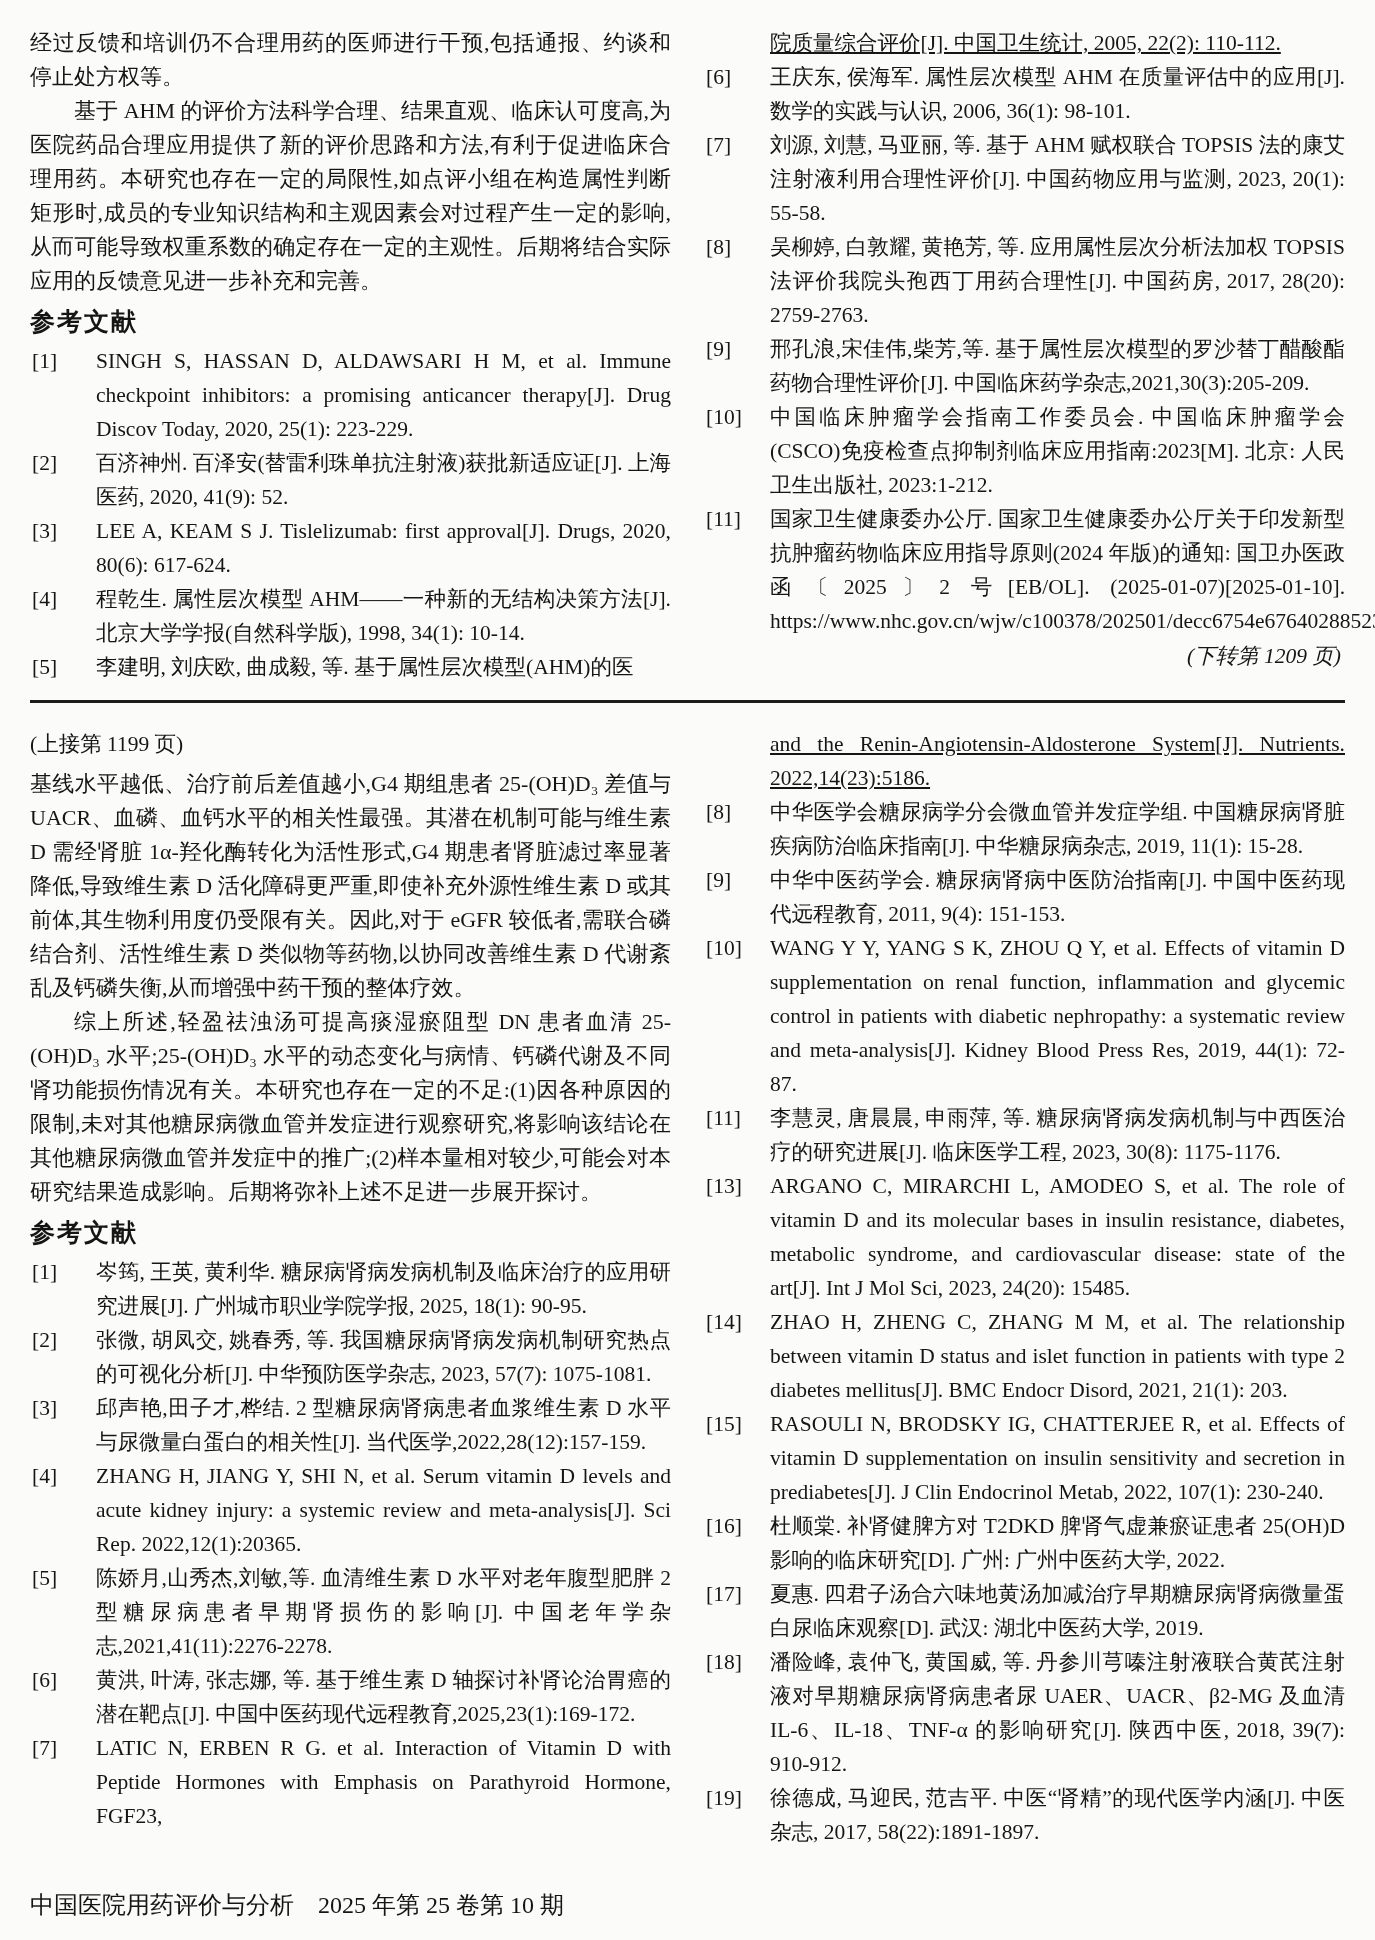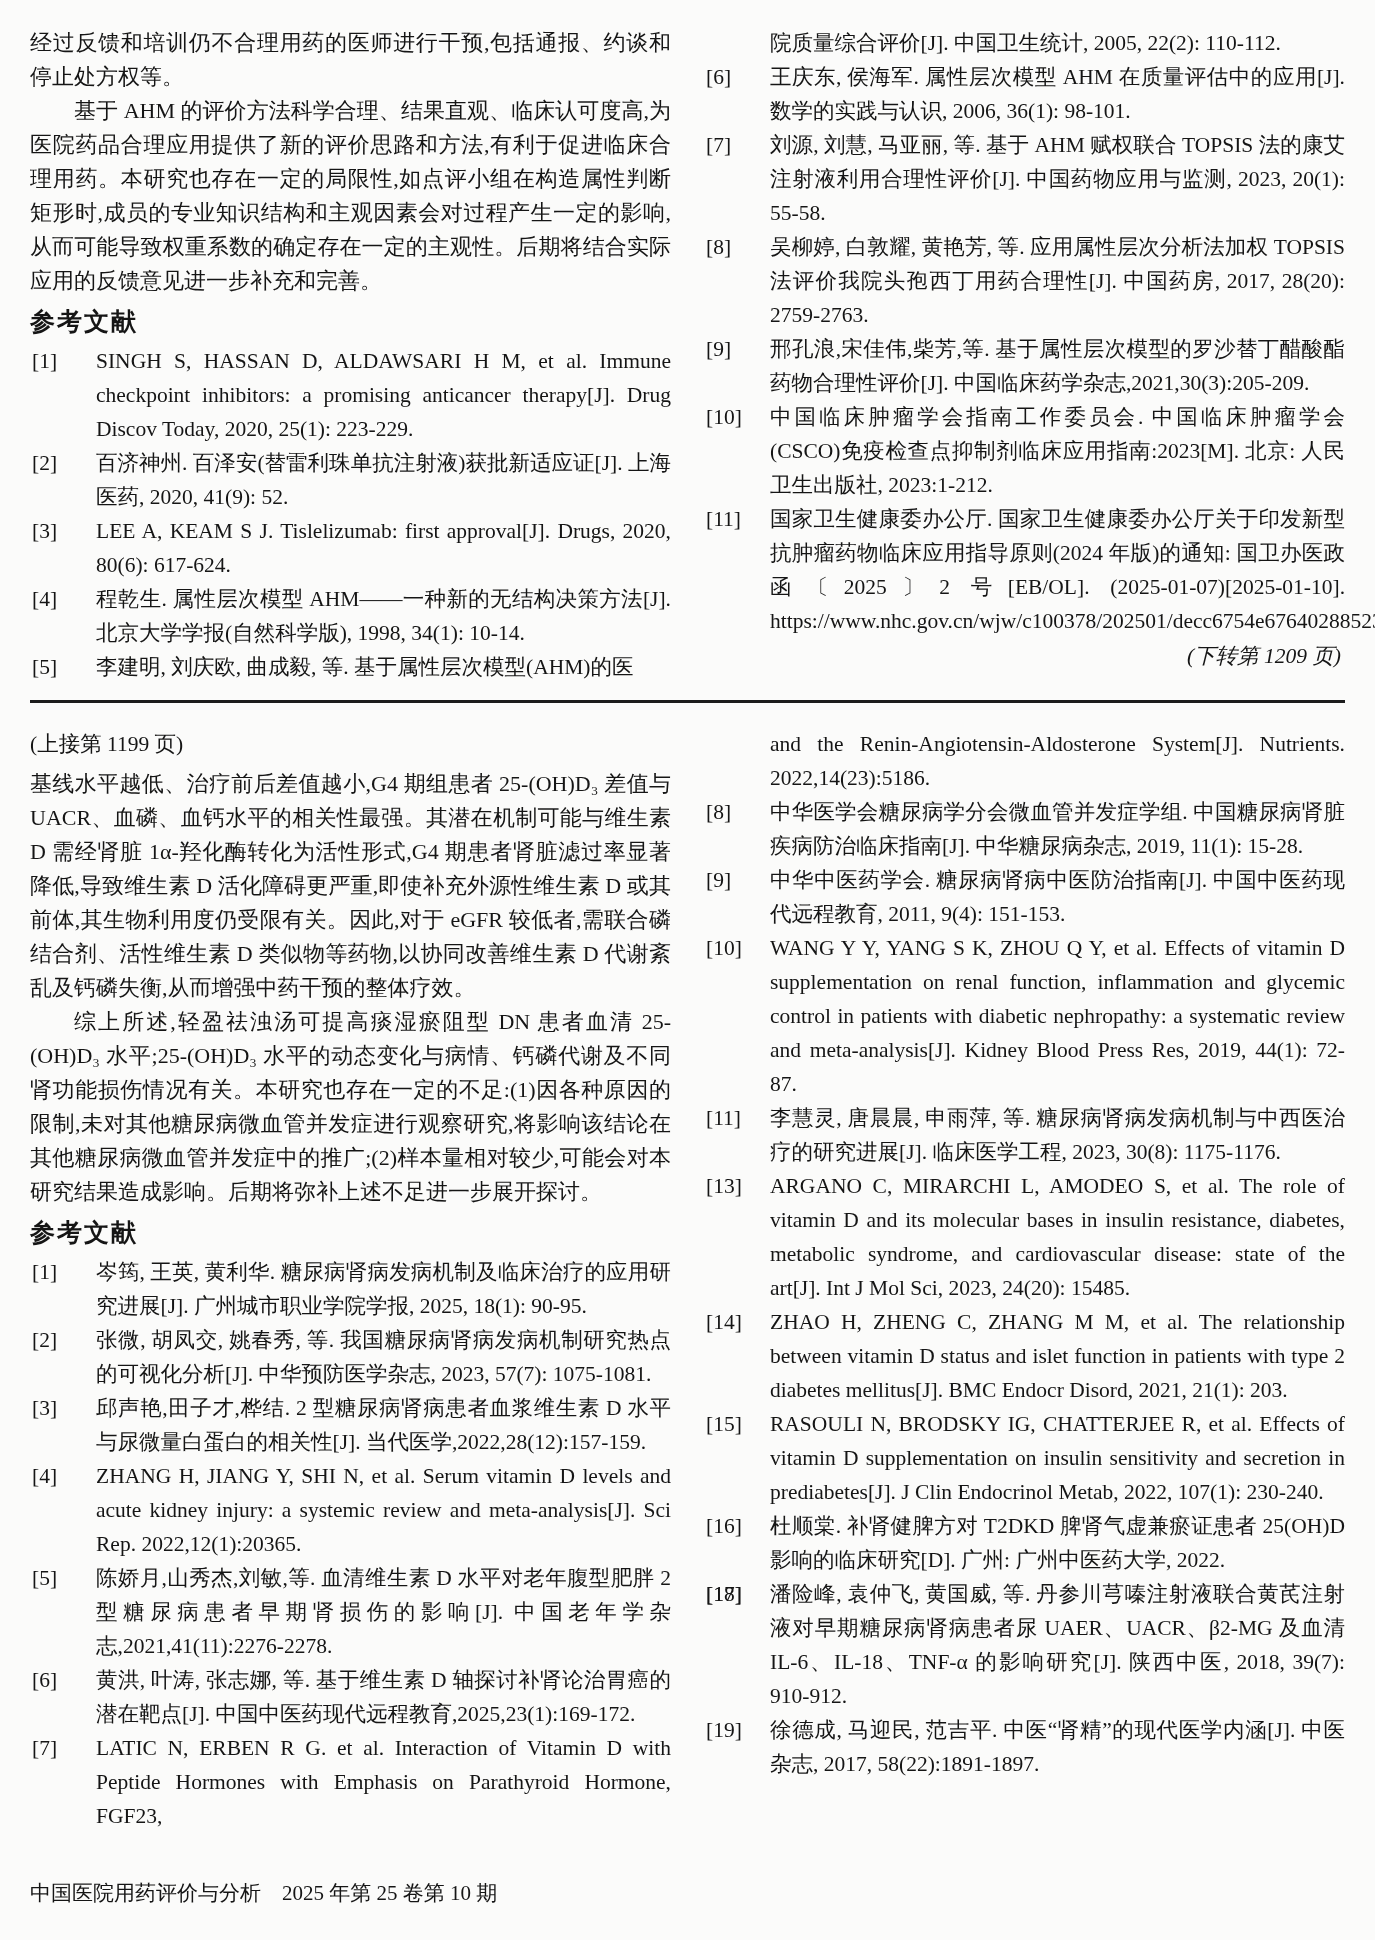--- a/index.html
+++ b/index.html
@@ -30,32 +30,32 @@
     letter-spacing:2px;
   }
   .ref{
     position:relative;padding-left:66px;
     font-size:21.5px;line-height:34px;
     text-align:justify;text-justify:inter-ideograph;
   }
   .ref-num{position:absolute;left:2px;top:0;}
   .cont-frag{
     padding-left:66px;font-size:21.5px;line-height:34px;
-    text-align:justify;text-justify:inter-ideograph;
+    text-align:justify;text-justify:inter-ideograph;text-decoration:underline;
   }
   .page-note{font-size:21.5px;line-height:34px;}
   .turn-note{text-align:right;font-size:21.5px;line-height:36px;padding-right:4px;font-style:italic;}
   .divider{
     border:none;border-top:3px solid #1c1c1c;
     margin:16px 0 24px 0;
   }
   .footer{
-    position:absolute;left:30px;right:30px;bottom:32px;
+    position:absolute;left:30px;right:30px;bottom:20px;
     display:flex;justify-content:space-between;
-    font-size:21px;line-height:30px;
+    font-size:24px;line-height:30px;
   }
   .spacer-top{height:6px;}
 </style>
 </head>
 <body>
 
 <div class="sheet">
 
   <section class="cols">
     <div class="col">
@@ -217,20 +217,21 @@
             <span class="ref-text">RASOULI N, BRODSKY IG, CHATTERJEE R, et al. Effects of vitamin D supplementation on insulin sensitivity and secretion in prediabetes[J]. J Clin Endocrinol Metab, 2022, 107(1): 230-240.</span>
           </div>
 
           <div class="ref">
             <span class="ref-num">[16]</span>
             <span class="ref-text">杜顺棠. 补肾健脾方对 T2DKD 脾肾气虚兼瘀证患者 25(OH)D 影响的临床研究[D]. 广州: 广州中医药大学, 2022.</span>
           </div>
 
           <div class="ref">
             <span class="ref-num">[17]</span>
+            <span class="ref-text">夏惠. 四君子汤合六味地黄汤加减治疗早期糖尿病肾病微量蛋白尿临床观察[D]. 武汉: 湖北中医药大学, 2019.</span>
           </div>
 
           <div class="ref">
             <span class="ref-num">[18]</span>
             <span class="ref-text">潘险峰, 袁仲飞, 黄国威, 等. 丹参川芎嗪注射液联合黄芪注射液对早期糖尿病肾病患者尿 UAER、UACR、β2-MG 及血清 IL-6、IL-18、TNF-α 的影响研究[J]. 陕西中医, 2018, 39(7): 910-912.</span>
           </div>
 
           <div class="ref">
             <span class="ref-num">[19]</span>
             <span class="ref-text">徐德成, 马迎民, 范吉平. 中医“肾精”的现代医学内涵[J]. 中医杂志, 2017, 58(22):1891-1897.</span>

